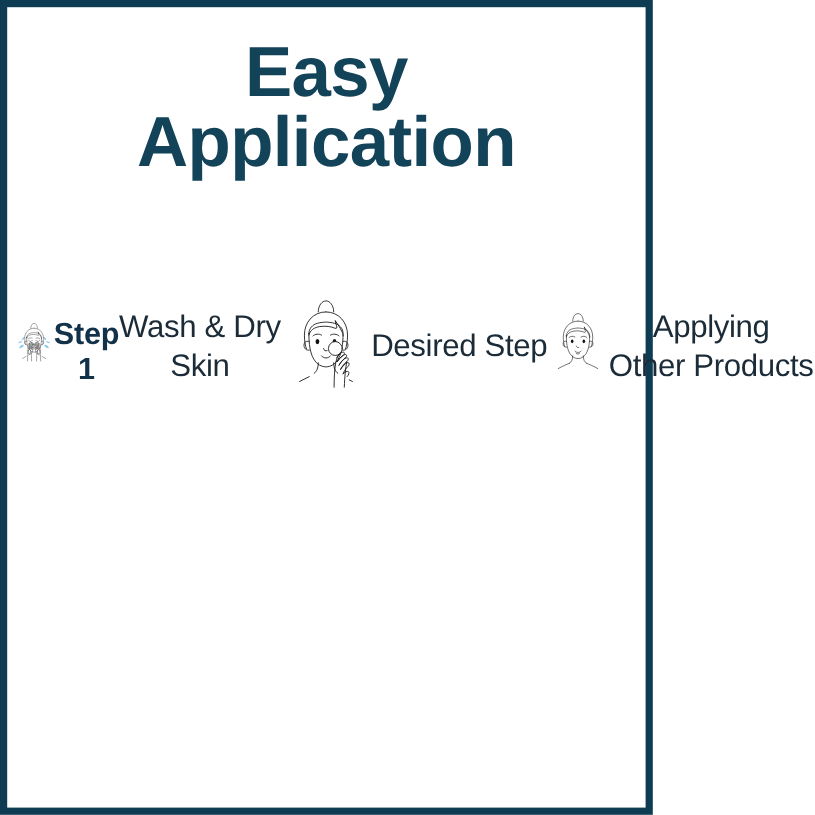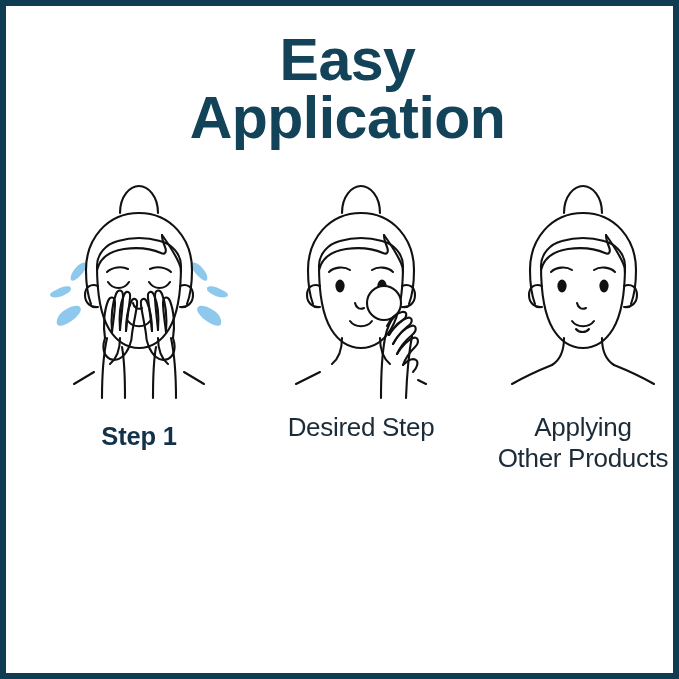--- a/index.html
+++ b/index.html
@@ -10,28 +10,27 @@
   body {
     width: 679px;
     height: 679px;
     background: #ffffff;
     font-family: "Liberation Sans", sans-serif;
     overflow: hidden;
   }
   #infographic {
     position: relative;
     box-sizing: border-box;
-    width: 679px;
+    width: 544px;
     height: 679px;
     background: #ffffff;
     border: 6px solid #0e3c52;
     display: flex;
     flex-direction: column;
     align-items: center;
-    padding-left: 16px;
   }
   #title-block {
     margin-top: 26px;
     text-align: center;
     line-height: 0.98;
   }
   .title-line {
     display: block;
     color: #134359;
     font-family: "Liberation Sans", sans-serif;
@@ -45,21 +44,21 @@
     display: flex;
     flex-direction: row;
     justify-content: space-between;
     align-items: flex-start;
     padding: 0 6px;
     box-sizing: border-box;
   }
   .step-col {
     width: 222px;
     display: flex;
-    flex-direction: column;
+    flex-direction: row;
     align-items: center;
   }
   .step-art {
     width: 222px;
     height: 236px;
   }
   .step-art svg {
     display: block;
     width: 100%;
     height: 100%;
@@ -166,20 +165,24 @@
             <path d="M130 164 C131 152, 130 138, 126 129 C124 124, 119 125, 120 132 C121 141, 123 154, 124 165"></path>
             <path d="M124 165 C124 155, 122 143, 119 136 C117 131, 112 132, 113 139 C114 147, 117 160, 118 168"></path>
             <path d="M118 168 C118 176, 122 186, 128 191 C134 196, 142 194, 145 188 C147 184, 147 178, 145 172"></path>
           </g>
 
           <path d="M46 218 L66 206"></path>
           <path d="M176 218 L156 206"></path>
         </svg>
       </div>
       <div class="step-heading">Step 1</div>
+      <div class="step-desc">
+        <span class="line">Wash &amp; Dry</span>
+        <span class="line">Skin</span>
+      </div>
     </div>
 
     <div class="step-col">
       <div class="step-art">
         <svg viewBox="0 0 222 236" xmlns="http://www.w3.org/2000/svg" fill="none" stroke="#111111" stroke-width="2.1" stroke-linecap="round" stroke-linejoin="round">
 
           <path d="M92 47 C92 30, 102 20, 111 20 C120 20, 130 30, 130 47"></path>
 
           <path d="M111 47 C79 47, 58 73, 58 104 C58 118, 60 130, 63 138
                    M111 47 C143 47, 164 73, 164 104 C164 118, 162 130, 159 138"></path>

